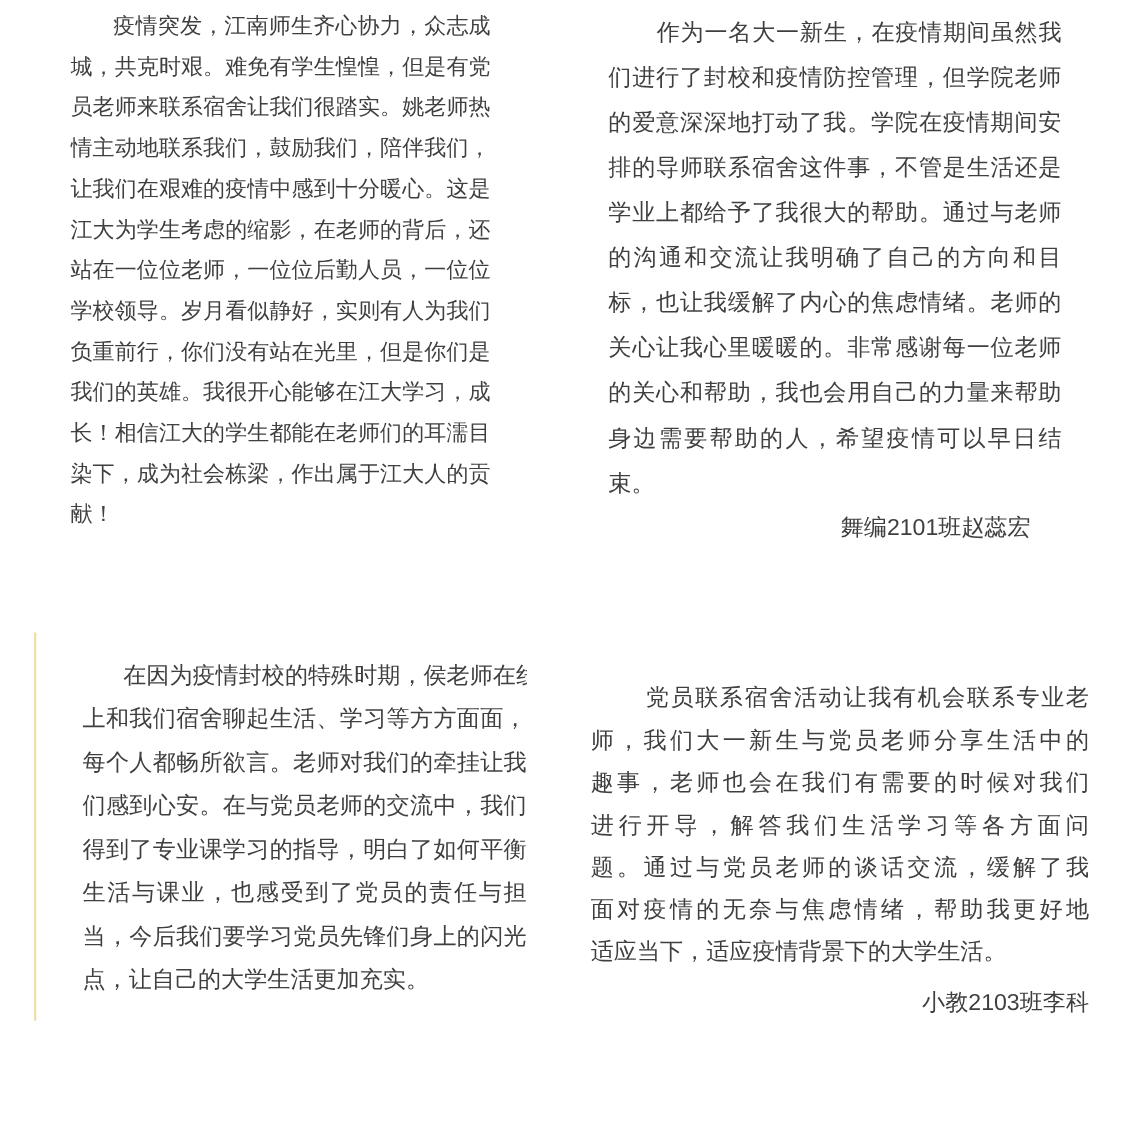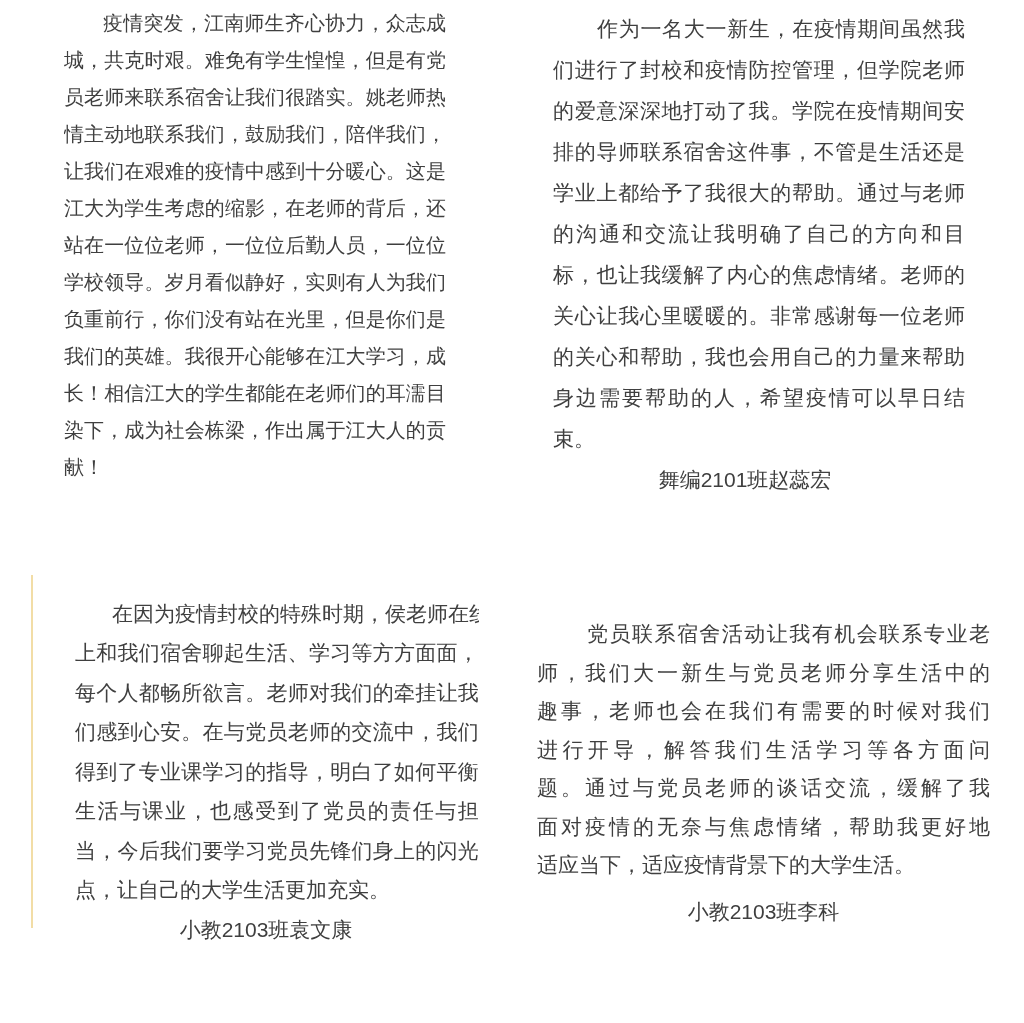--- a/index.html
+++ b/index.html
@@ -35,21 +35,21 @@
     height:var(--lh);
     overflow:hidden;
     white-space:pre;
   }
   .line.indent{padding-left:var(--indent);}
   .line.last{justify-content:flex-start;}
   .line span{flex:0 0 auto;}
   .signature{
     height:var(--lh);
     line-height:var(--lh);
-    text-align:center;
+    text-align:right;
     padding-right:var(--sigpad);
     overflow:hidden;
   }
   .b3 .signature{margin-top:8px;}
 </style>
 </head>
 <body>
 
 <div class="page">
 
@@ -94,21 +94,20 @@
     <div class="lines">
         <div class="line indent"><span>在</span><span>因</span><span>为</span><span>疫</span><span>情</span><span>封</span><span>校</span><span>的</span><span>特</span><span>殊</span><span>时</span><span>期</span><span>，</span><span>侯</span><span>老</span><span>师</span><span>在</span><span>线</span></div>
         <div class="line"><span>上</span><span>和</span><span>我</span><span>们</span><span>宿</span><span>舍</span><span>聊</span><span>起</span><span>生</span><span>活</span><span>、</span><span>学</span><span>习</span><span>等</span><span>方</span><span>方</span><span>面</span><span>面</span><span>，</span></div>
         <div class="line"><span>每</span><span>个</span><span>人</span><span>都</span><span>畅</span><span>所</span><span>欲</span><span>言</span><span>。</span><span>老</span><span>师</span><span>对</span><span>我</span><span>们</span><span>的</span><span>牵</span><span>挂</span><span>让</span><span>我</span></div>
         <div class="line"><span>们</span><span>感</span><span>到</span><span>心</span><span>安</span><span>。</span><span>在</span><span>与</span><span>党</span><span>员</span><span>老</span><span>师</span><span>的</span><span>交</span><span>流</span><span>中</span><span>，</span><span>我</span><span>们</span></div>
         <div class="line"><span>得</span><span>到</span><span>了</span><span>专</span><span>业</span><span>课</span><span>学</span><span>习</span><span>的</span><span>指</span><span>导</span><span>，</span><span>明</span><span>白</span><span>了</span><span>如</span><span>何</span><span>平</span><span>衡</span></div>
         <div class="line"><span>生</span><span>活</span><span>与</span><span>课</span><span>业</span><span>，</span><span>也</span><span>感</span><span>受</span><span>到</span><span>了</span><span>党</span><span>员</span><span>的</span><span>责</span><span>任</span><span>与</span><span>担</span></div>
         <div class="line"><span>当</span><span>，</span><span>今</span><span>后</span><span>我</span><span>们</span><span>要</span><span>学</span><span>习</span><span>党</span><span>员</span><span>先</span><span>锋</span><span>们</span><span>身</span><span>上</span><span>的</span><span>闪</span><span>光</span></div>
         <div class="line last"><span>点</span><span>，</span><span>让</span><span>自</span><span>己</span><span>的</span><span>大</span><span>学</span><span>生</span><span>活</span><span>更</span><span>加</span><span>充</span><span>实</span><span>。</span></div>
       </div>
-    <div class="signature">小教2103班袁文康</div>
   </section>
 
   <section class="block b3">
     <div class="lines">
         <div class="line indent"><span>党</span><span>员</span><span>联</span><span>系</span><span>宿</span><span>舍</span><span>活</span><span>动</span><span>让</span><span>我</span><span>有</span><span>机</span><span>会</span><span>联</span><span>系</span><span>专</span><span>业</span><span>老</span></div>
         <div class="line"><span>师</span><span>，</span><span>我</span><span>们</span><span>大</span><span>一</span><span>新</span><span>生</span><span>与</span><span>党</span><span>员</span><span>老</span><span>师</span><span>分</span><span>享</span><span>生</span><span>活</span><span>中</span><span>的</span></div>
         <div class="line"><span>趣</span><span>事</span><span>，</span><span>老</span><span>师</span><span>也</span><span>会</span><span>在</span><span>我</span><span>们</span><span>有</span><span>需</span><span>要</span><span>的</span><span>时</span><span>候</span><span>对</span><span>我</span><span>们</span></div>
         <div class="line"><span>进</span><span>行</span><span>开</span><span>导</span><span>，</span><span>解</span><span>答</span><span>我</span><span>们</span><span>生</span><span>活</span><span>学</span><span>习</span><span>等</span><span>各</span><span>方</span><span>面</span><span>问</span></div>
         <div class="line"><span>题</span><span>。</span><span>通</span><span>过</span><span>与</span><span>党</span><span>员</span><span>老</span><span>师</span><span>的</span><span>谈</span><span>话</span><span>交</span><span>流</span><span>，</span><span>缓</span><span>解</span><span>了</span><span>我</span></div>
         <div class="line"><span>面</span><span>对</span><span>疫</span><span>情</span><span>的</span><span>无</span><span>奈</span><span>与</span><span>焦</span><span>虑</span><span>情</span><span>绪</span><span>，</span><span>帮</span><span>助</span><span>我</span><span>更</span><span>好</span><span>地</span></div>

